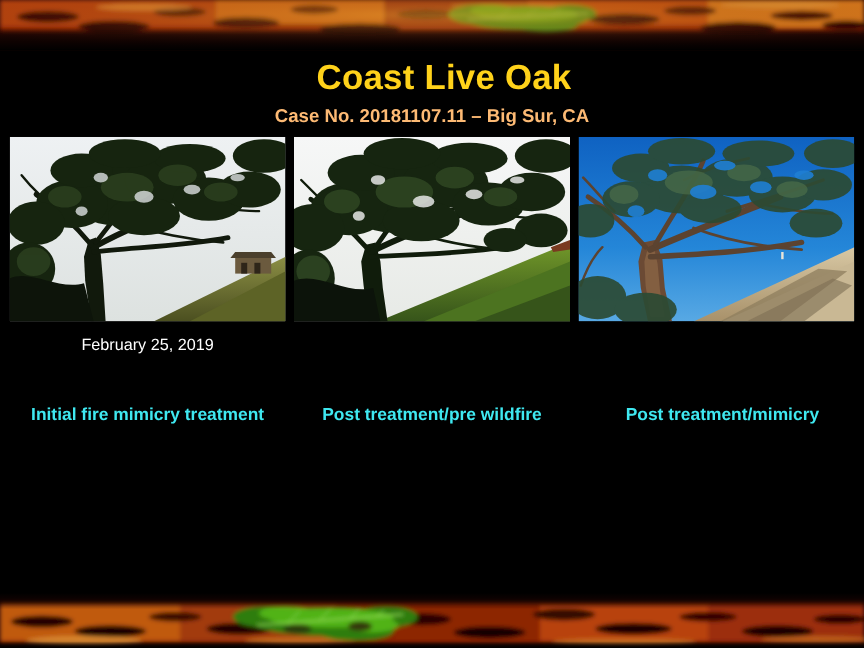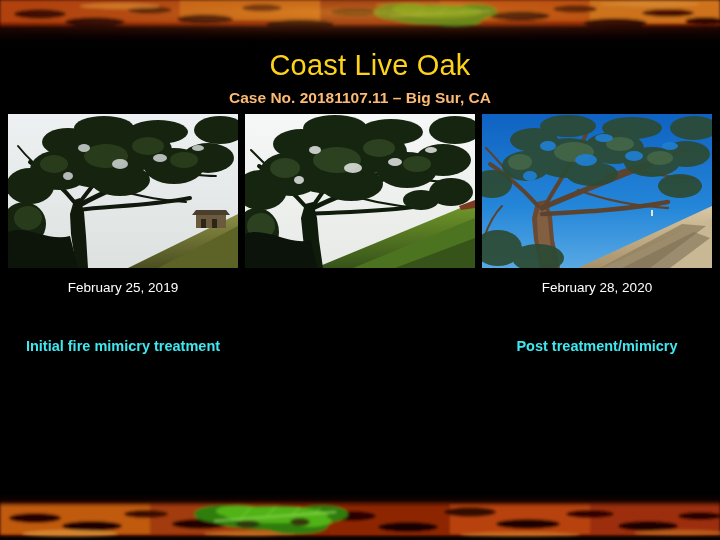--- a/index.html
+++ b/index.html
@@ -18,21 +18,21 @@
   .leaf-border svg { display:block; width:720px; height:100%; }
   #top-border { top:0; height:42px; }
   #bottom-border { bottom:0; height:46px; }
 
   
   #title-block {
     position:absolute; top:42px; left:0; width:720px;
     text-align:center;
   }
   #page-title {
-    font-size:29px; font-weight:normal; color:#FFD21A;
+    font-size:29px; font-weight:bold; color:#FFD21A;
     letter-spacing:.2px; line-height:34px; padding-top:6px;padding-left:20px;
   }
   #case-subtitle {
     font-size:15.5px; font-weight:bold; color:#fdba74;
     line-height:20px; padding-top:6px;
   }
 
   
   #photo-row {
     position:absolute; top:114px; left:8px;
@@ -342,28 +342,28 @@
         <ellipse cx="122" cy="24" rx="9" ry="4"></ellipse>
       </g>
     </svg>
   </div>
 </div>
 
 <div id="caption-row-dates">
   <div class="cap-cell">
     <div class="date-label">February 25, 2019</div>
   </div>
-  <div class="cap-cell">
-    <div class="date-label">February 28, 2020</div>
-  </div>
 </div>
 
 <div id="caption-row-notes">
   <div class="cap-cell">
     <div class="note-label">Initial fire mimicry treatment</div>
+  </div>
+  <div class="cap-cell">
+    <div class="note-label">Post treatment/pre wildfire</div>
   </div>
   <div class="cap-cell">
     <div class="note-label">Post treatment/mimicry</div>
   </div>
 </div>
 
 <div class="leaf-border" id="bottom-border">
   <svg viewBox="0 0 720 46" preserveAspectRatio="none">
     <defs>
       <linearGradient id="bfade" x1="0" y1="0" x2="0" y2="1">

